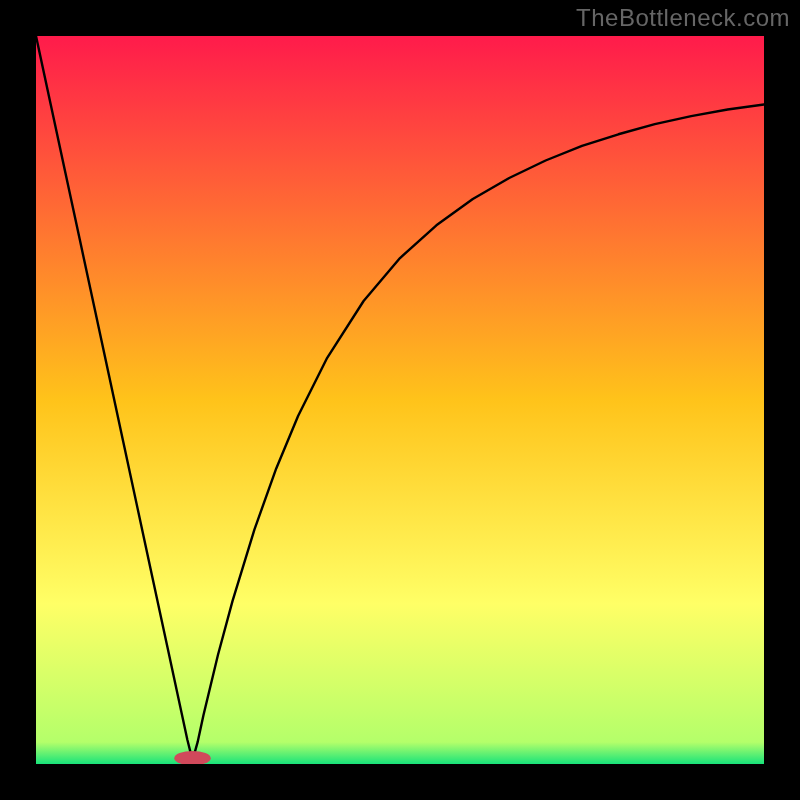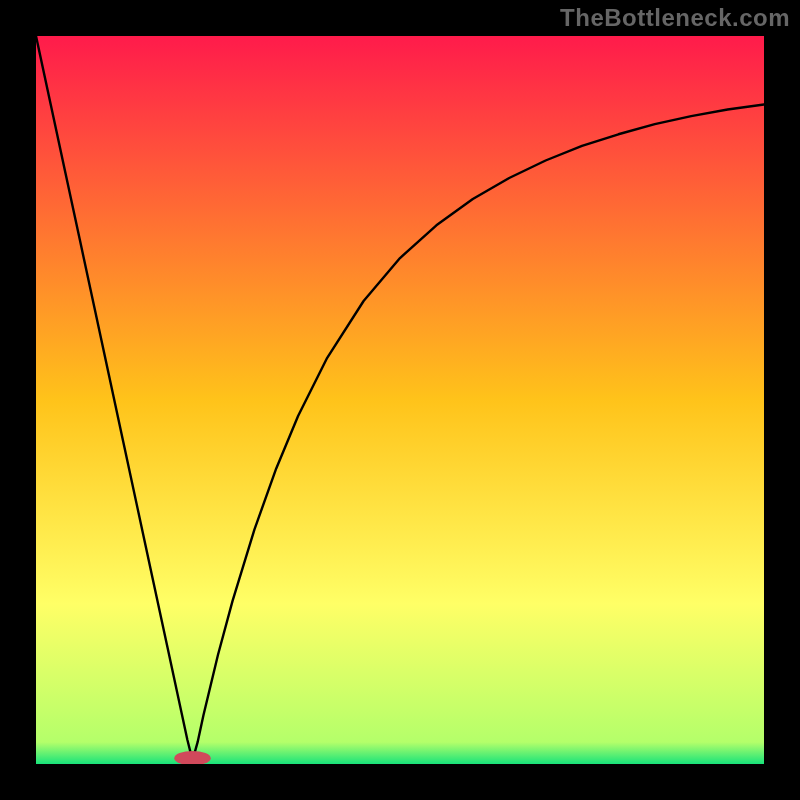--- a/index.html
+++ b/index.html
@@ -16,21 +16,21 @@
     width: 800px;
     height: 800px;
     background: #000;
   }
   .watermark {
     position: absolute;
     top: 4px;
     right: 10px;
     color: #666;
     font-size: 24px;
-    font-weight: bold;
+    font-weight: normal;
     letter-spacing: 0.5px;
     z-index: 10;
   }
   .plot-wrap {
     position: absolute;
     left: 36px;
     top: 36px;
     width: 728px;
     height: 728px;
   }

